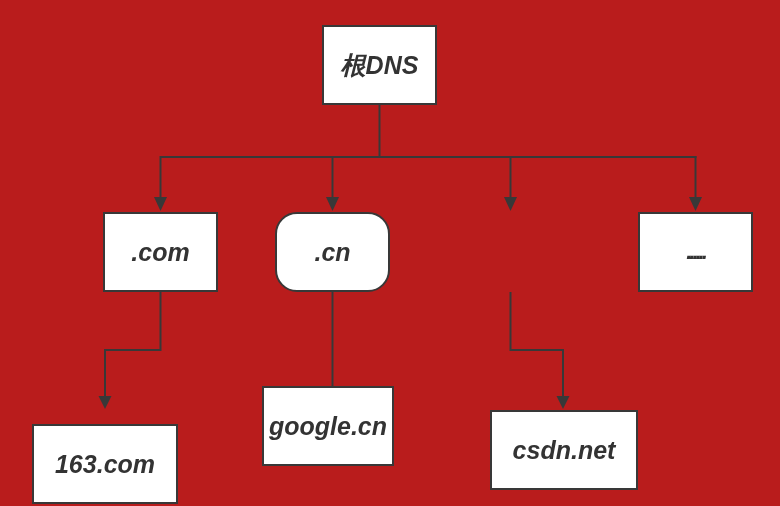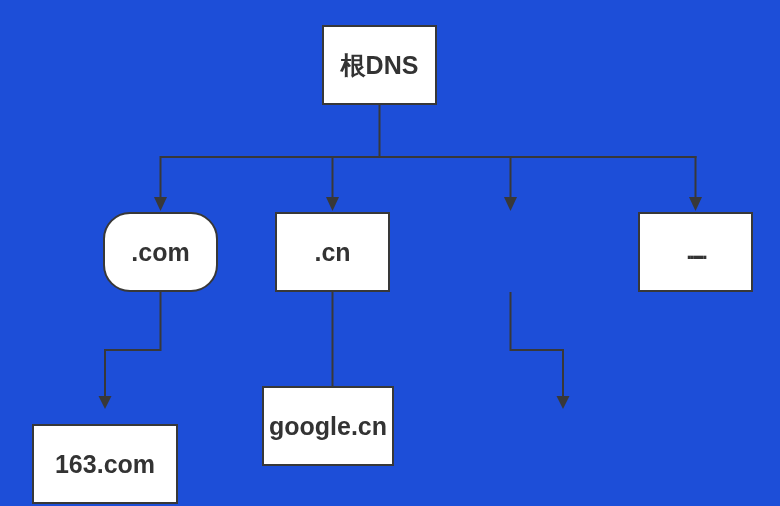--- a/index.html
+++ b/index.html
@@ -4,23 +4,24 @@
 <style>
   html, body {
     margin: 0;
     padding: 0;
     background: #ffffff;
   }
   .stage {
     position: relative;
     width: 780px;
     height: 506px;
-    background: #1d4ed8;
+    background: #b91c1c;
     font-family: "Liberation Sans", "DejaVu Sans", sans-serif;
     overflow: hidden;
+    font-style: italic;
   }
   .wires {
     position: absolute;
     left: 0;
     top: 0;
   }
   .node {
     position: absolute;
     box-sizing: border-box;
     background: #ffffff;
@@ -35,22 +36,22 @@
     color: #333333;
     white-space: nowrap;
   }
   .node .label.ellipsis {
     letter-spacing: -3px;
     font-size: 22px;
   }
   
   .n-root   { left: 322px; top: 25px;  width: 115px; height: 80px; }
   
-  .n-com    { left: 103px; top: 212px; width: 115px; height: 80px; border-radius: 27px; }
-  .n-cn     { left: 275px; top: 212px; width: 115px; height: 80px; }
+  .n-com    { left: 103px; top: 212px; width: 115px; height: 80px; }
+  .n-cn     { left: 275px; top: 212px; width: 115px; height: 80px; border-radius: 22px; }
   .n-net    { left: 453px; top: 212px; width: 115px; height: 80px; }
   .n-dots   { left: 638px; top: 212px; width: 115px; height: 80px; }
   
   .n-163    { left: 32px;  top: 410px; width: 146px; height: 80px; margin-top: 14px; }
   .n-google { left: 262px; top: 386px; width: 132px; height: 80px; }
   .n-csdn   { left: 490px; top: 410px; width: 148px; height: 80px; }
 </style>
 </head>
 <body>
 
@@ -116,14 +117,17 @@
   <div class="node n-dots">
     <span class="label ellipsis">......</span>
   </div>
 
   <div class="node n-163">
     <span class="label">163.com</span>
   </div>
   <div class="node n-google">
     <span class="label">google.cn</span>
   </div>
+  <div class="node n-csdn">
+    <span class="label">csdn.net</span>
+  </div>
 
 </div>
 
 </body></html>

